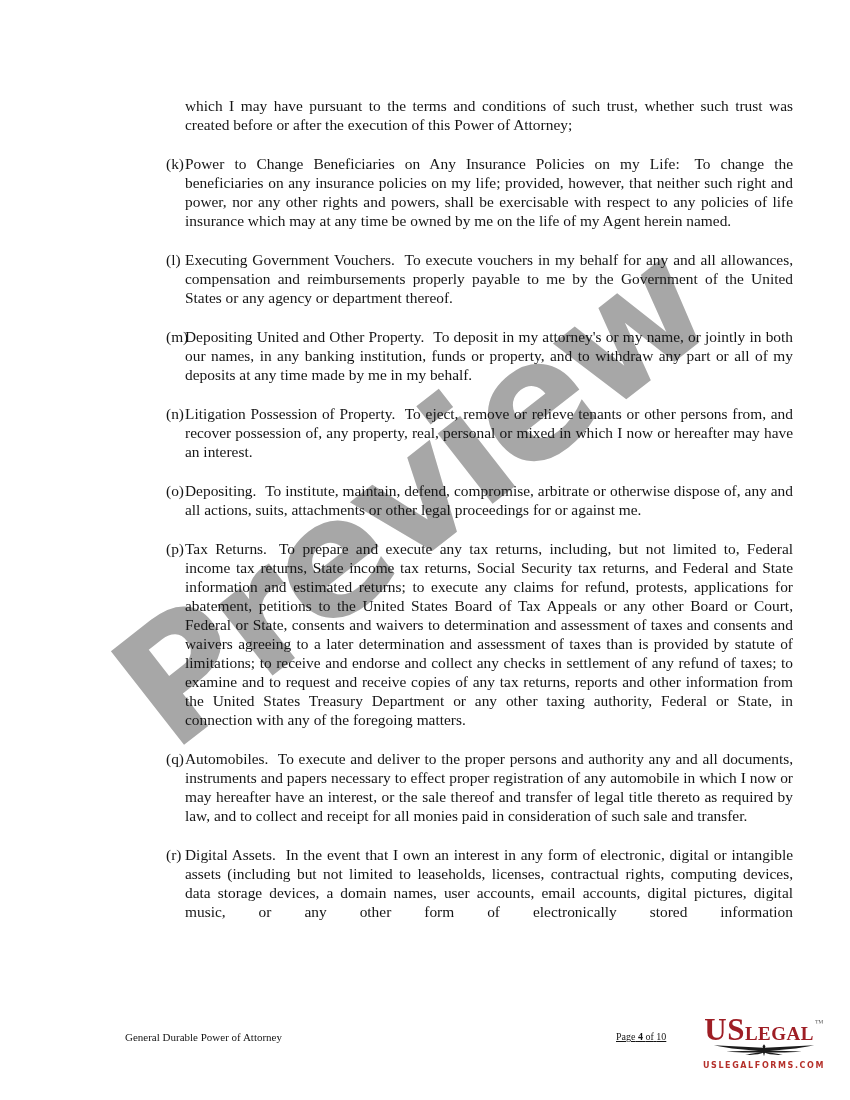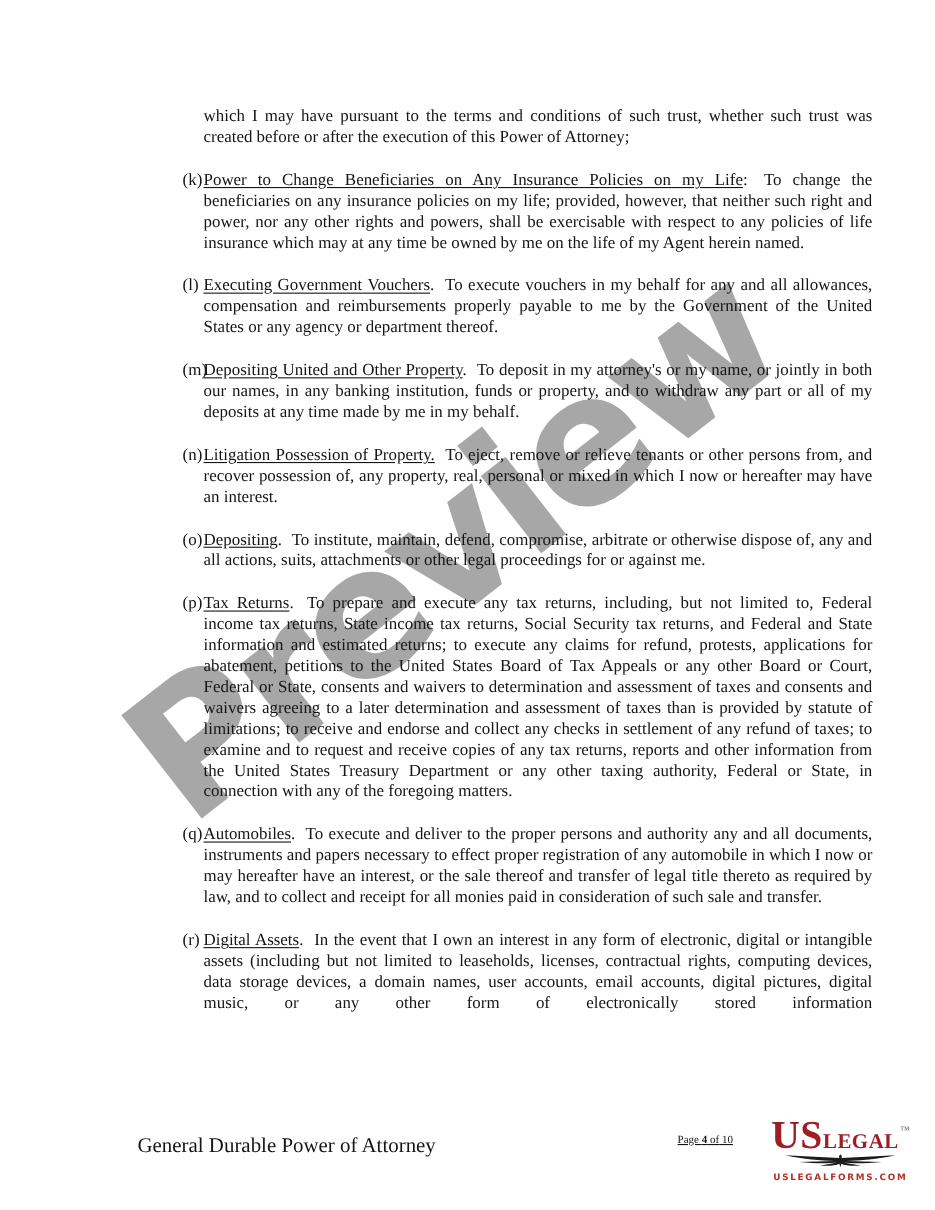--- a/index.html
+++ b/index.html
@@ -53,31 +53,30 @@
     text-align: justify;
   }
   .para:last-child { margin-bottom: 0; }
   .marker {
     position: absolute;
     left: 0;
     top: 0;
     white-space: nowrap;
   }
   .heading {
-    text-decoration: underline;
     text-underline-offset: 2px;
   }
   .punct { padding-right: 5px; }
   .justify-last { text-align-last: justify; }
   
   .footer-title {
     position: absolute;
     left: 125px;
     top: 1031px;
-    font-size: 19px;
+    font-size: 11px;
     z-index: 1;
   }
   .footer-page {
     position: absolute;
     left: 616px;
     top: 1031px;
     font-size: 10px;
     z-index: 1;
     text-decoration: underline;
   }
@@ -91,21 +90,21 @@
     text-align: center;
     z-index: 2;
     line-height: 1;
   }
   .logo-word {
     font-family: "Liberation Serif", serif;
     font-weight: bold;
     color: #9e1e25;
     white-space: nowrap;
   }
-  .logo-us    { font-size: 36px; letter-spacing: 0.5px; }
+  .logo-us    { font-size: 31px; letter-spacing: 0.5px; }
   .logo-legal { font-size: 19px; letter-spacing: 0.5px; }
   .logo-tm {
     font-size: 9px;
     color: #666;
     vertical-align: 14px;
     margin-left: 1px;
     font-weight: normal;
   }
   .logo-wings {
     display: block;

